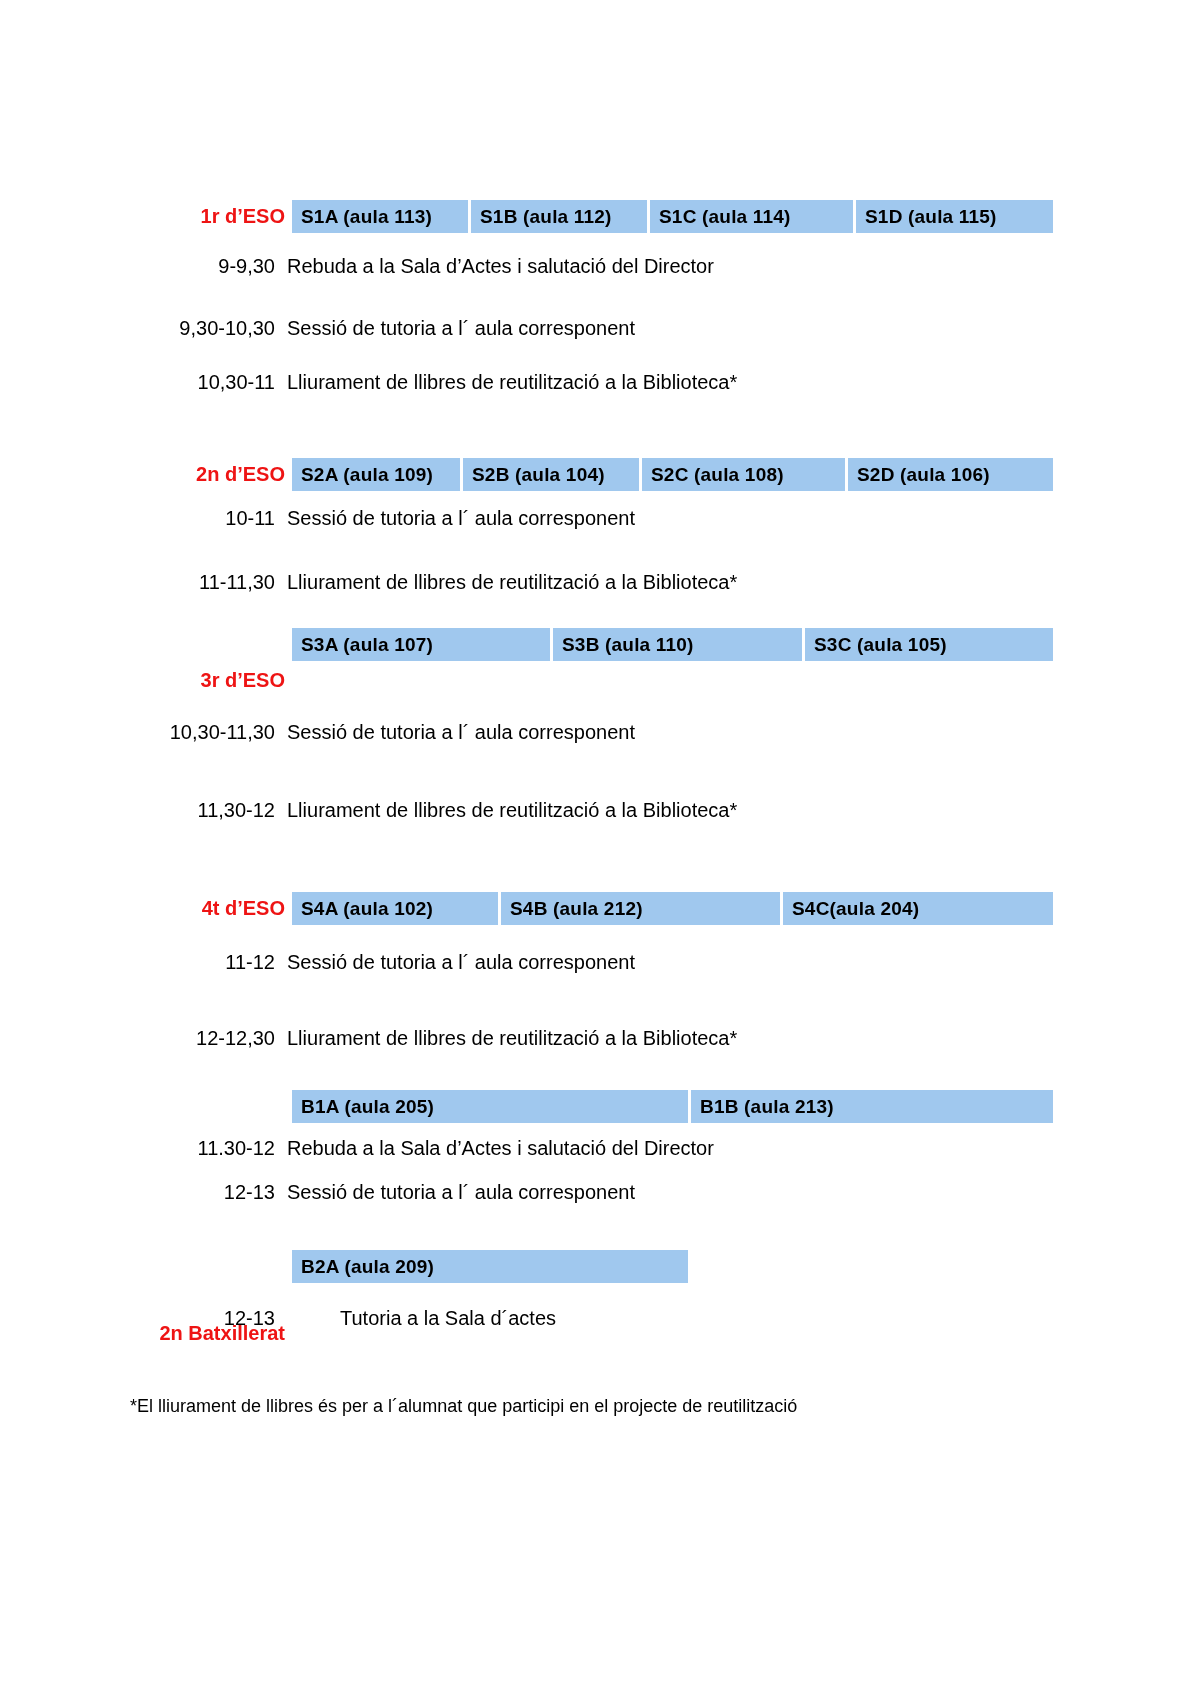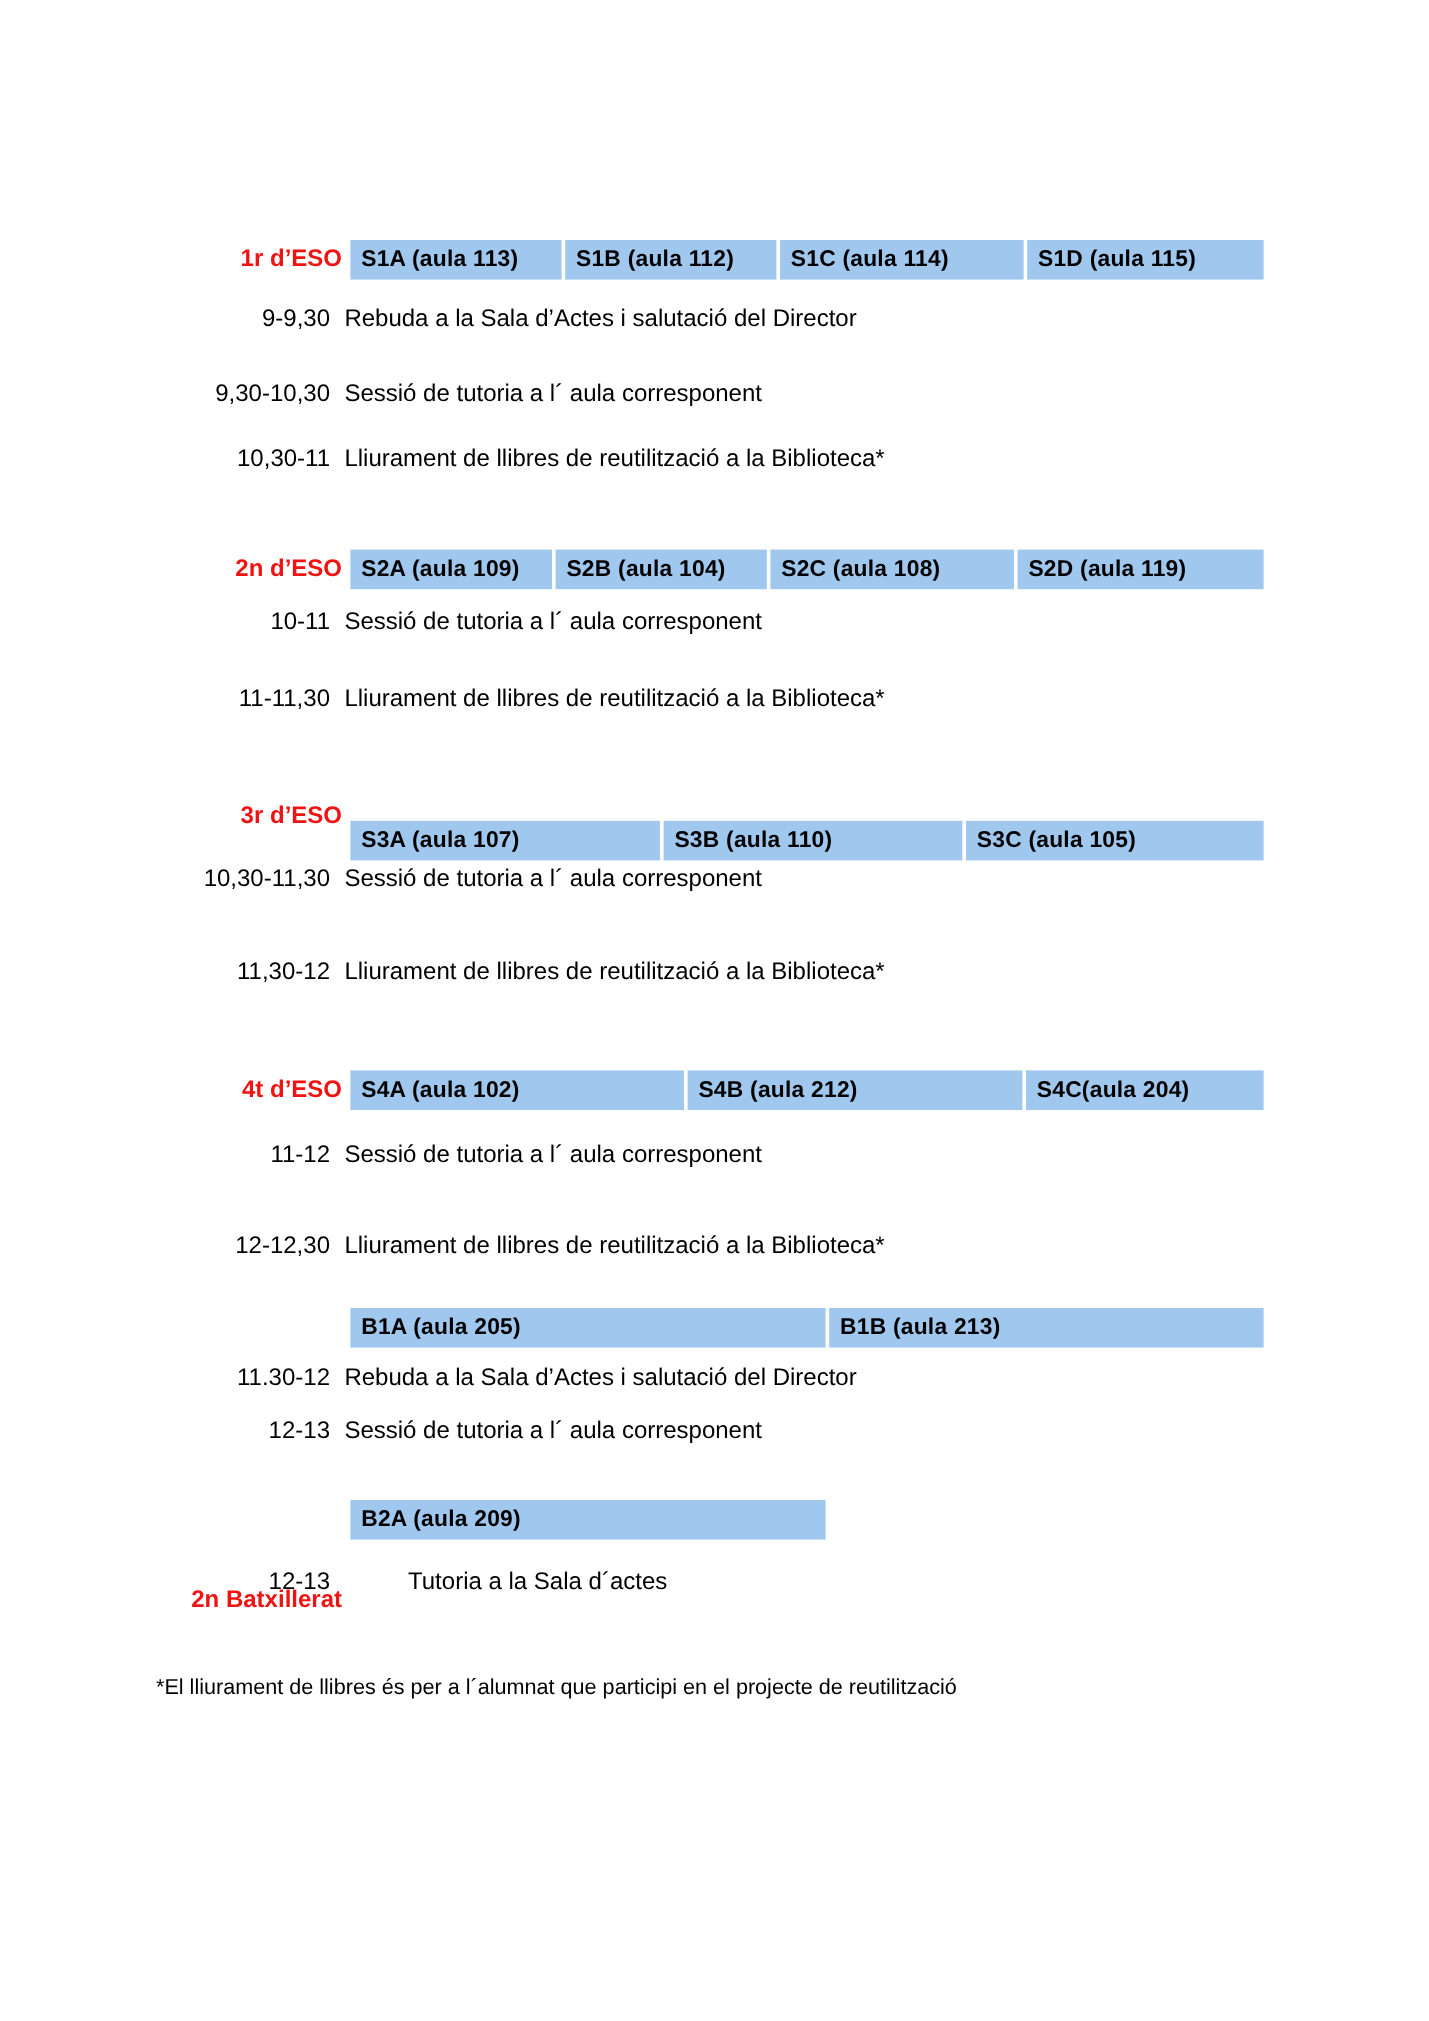--- a/index.html
+++ b/index.html
@@ -88,41 +88,41 @@
   <div class="time" style="top:316px">9,30-10,30</div>
   <div class="activity" style="top:316px">Sessió de tutoria a l´ aula corresponent</div>
   <div class="time" style="top:370px">10,30-11</div>
   <div class="activity" style="top:370px">Lliurament de llibres de reutilització a la Biblioteca*</div>
 
   <div class="section-label" style="top:458px">2n d’ESO</div>
   <div class="bar" style="top:458px">
     <div class="cell" style="width:168px">S2A (aula 109)</div>
     <div class="cell" style="width:176px">S2B (aula 104)</div>
     <div class="cell" style="width:203px">S2C (aula 108)</div>
-    <div class="cell grow">S2D (aula 119)</div>
+    <div class="cell grow">S2D (aula 106)</div>
   </div>
   <div class="time" style="top:506px">10-11</div>
   <div class="activity" style="top:506px">Sessió de tutoria a l´ aula corresponent</div>
   <div class="time" style="top:570px">11-11,30</div>
   <div class="activity" style="top:570px">Lliurament de llibres de reutilització a la Biblioteca*</div>
 
   <div class="section-label" style="top:664px">3r d’ESO</div>
-  <div class="bar" style="top:684px">
+  <div class="bar" style="top:628px">
     <div class="cell" style="width:258px">S3A (aula 107)</div>
     <div class="cell" style="width:249px">S3B (aula 110)</div>
     <div class="cell grow">S3C (aula 105)</div>
   </div>
   <div class="time" style="top:720px">10,30-11,30</div>
   <div class="activity" style="top:720px">Sessió de tutoria a l´ aula corresponent</div>
   <div class="time" style="top:798px">11,30-12</div>
   <div class="activity" style="top:798px">Lliurament de llibres de reutilització a la Biblioteca*</div>
 
   <div class="section-label" style="top:892px">4t d’ESO</div>
   <div class="bar" style="top:892px">
-    <div class="cell" style="width:278px">S4A (aula 102)</div>
+    <div class="cell" style="width:206px">S4A (aula 102)</div>
     <div class="cell" style="width:279px">S4B (aula 212)</div>
     <div class="cell grow">S4C(aula 204)</div>
   </div>
   <div class="time" style="top:950px">11-12</div>
   <div class="activity" style="top:950px">Sessió de tutoria a l´ aula corresponent</div>
   <div class="time" style="top:1026px">12-12,30</div>
   <div class="activity" style="top:1026px">Lliurament de llibres de reutilització a la Biblioteca*</div>
 
   <div class="bar" style="top:1090px">
     <div class="cell" style="width:396px">B1A (aula 205)</div>

